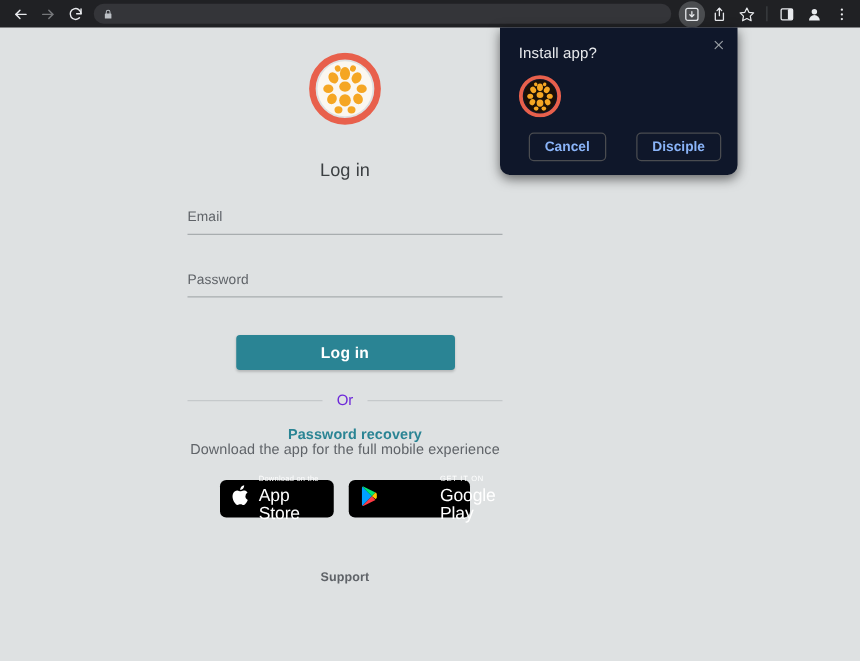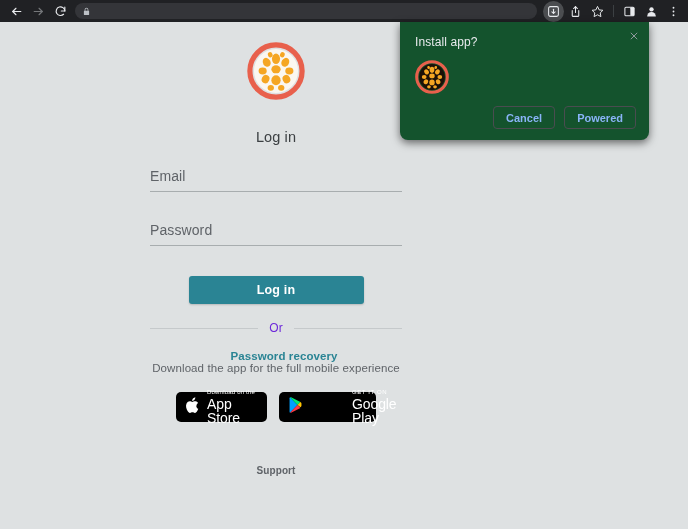--- a/index.html
+++ b/index.html
@@ -120,21 +120,21 @@
   }
 
   .form {
     width: 252px;
     margin-top: 23px;
   }
   .field {
     margin-bottom: 30px;
   }
   .field-label {
-    font-size: 14px;
+    font-size: 11px;
     color: #5f6368;
     padding-bottom: 7px;
     letter-spacing: 0.1px;
   }
   .field-line {
     height: 1px;
     background: #a8adaf;
     width: 100%;
   }
 
@@ -243,23 +243,23 @@
     color: #5f6368;
     letter-spacing: 0.1px;
     cursor: pointer;
   }
 
   
   .install-dialog {
     position: absolute;
     top: 22px;
     left: 400px;
-    width: 249px;
+    width: 190px;
     height: 118px;
-    background: #14532d;
+    background: #0f172a;
     border-radius: 0 0 8px 8px;
     box-shadow: 0 3px 9px rgba(0,0,0,0.55);
     z-index: 40;
     box-sizing: border-box;
     padding: 13px 15px 0 15px;
   }
   .dialog-title {
     font-size: 12px;
     color: #e8eaed;
     letter-spacing: 0.1px;
@@ -279,21 +279,21 @@
   .dialog-logo {
     margin-top: 11px;
     width: 34px;
     height: 34px;
   }
   .dialog-actions {
     position: absolute;
     right: 13px;
     bottom: 11px;
     display: flex;
-    gap: 9px;
+    gap: 24px;
   }
   .dlg-btn {
     height: 21px;
     padding: 0 12px;
     border: 1px solid #4a4c50;
     border-radius: 4px;
     display: flex;
     align-items: center;
     justify-content: center;
     color: #8ab4f8;
@@ -498,17 +498,17 @@
           <ellipse cx="68" cy="64" rx="6.5" ry="7.5" transform="rotate(-25 68 64)"></ellipse>
           <ellipse cx="41" cy="79" rx="5.5" ry="5"></ellipse>
           <ellipse cx="59" cy="79" rx="5.5" ry="5"></ellipse>
           <ellipse cx="40" cy="22" rx="4" ry="4.5" transform="rotate(-20 40 22)"></ellipse>
           <ellipse cx="61" cy="22" rx="4" ry="4.5" transform="rotate(20 61 22)"></ellipse>
         </g>
       </svg>
     </div>
     <div class="dialog-actions">
       <div class="dlg-btn">Cancel</div>
-      <div class="dlg-btn">Powered</div>
+      <div class="dlg-btn">Disciple</div>
     </div>
   </div>
 
 </div>
 
 </body></html>

